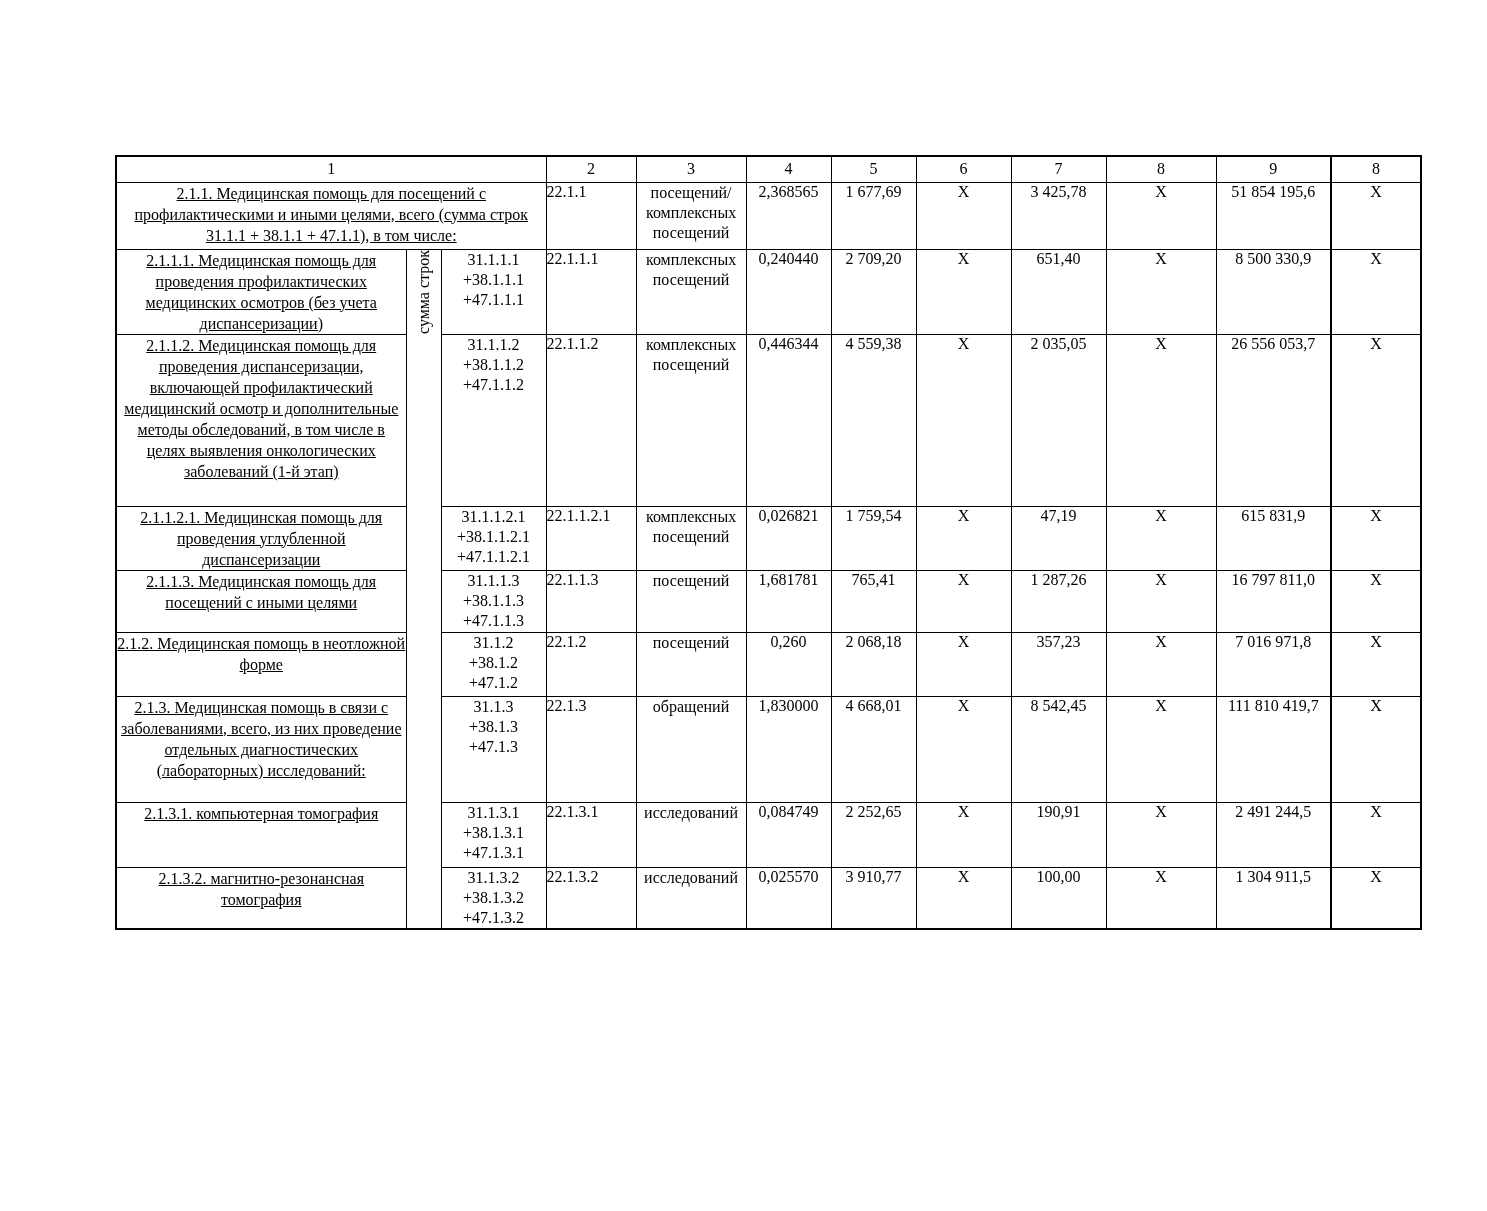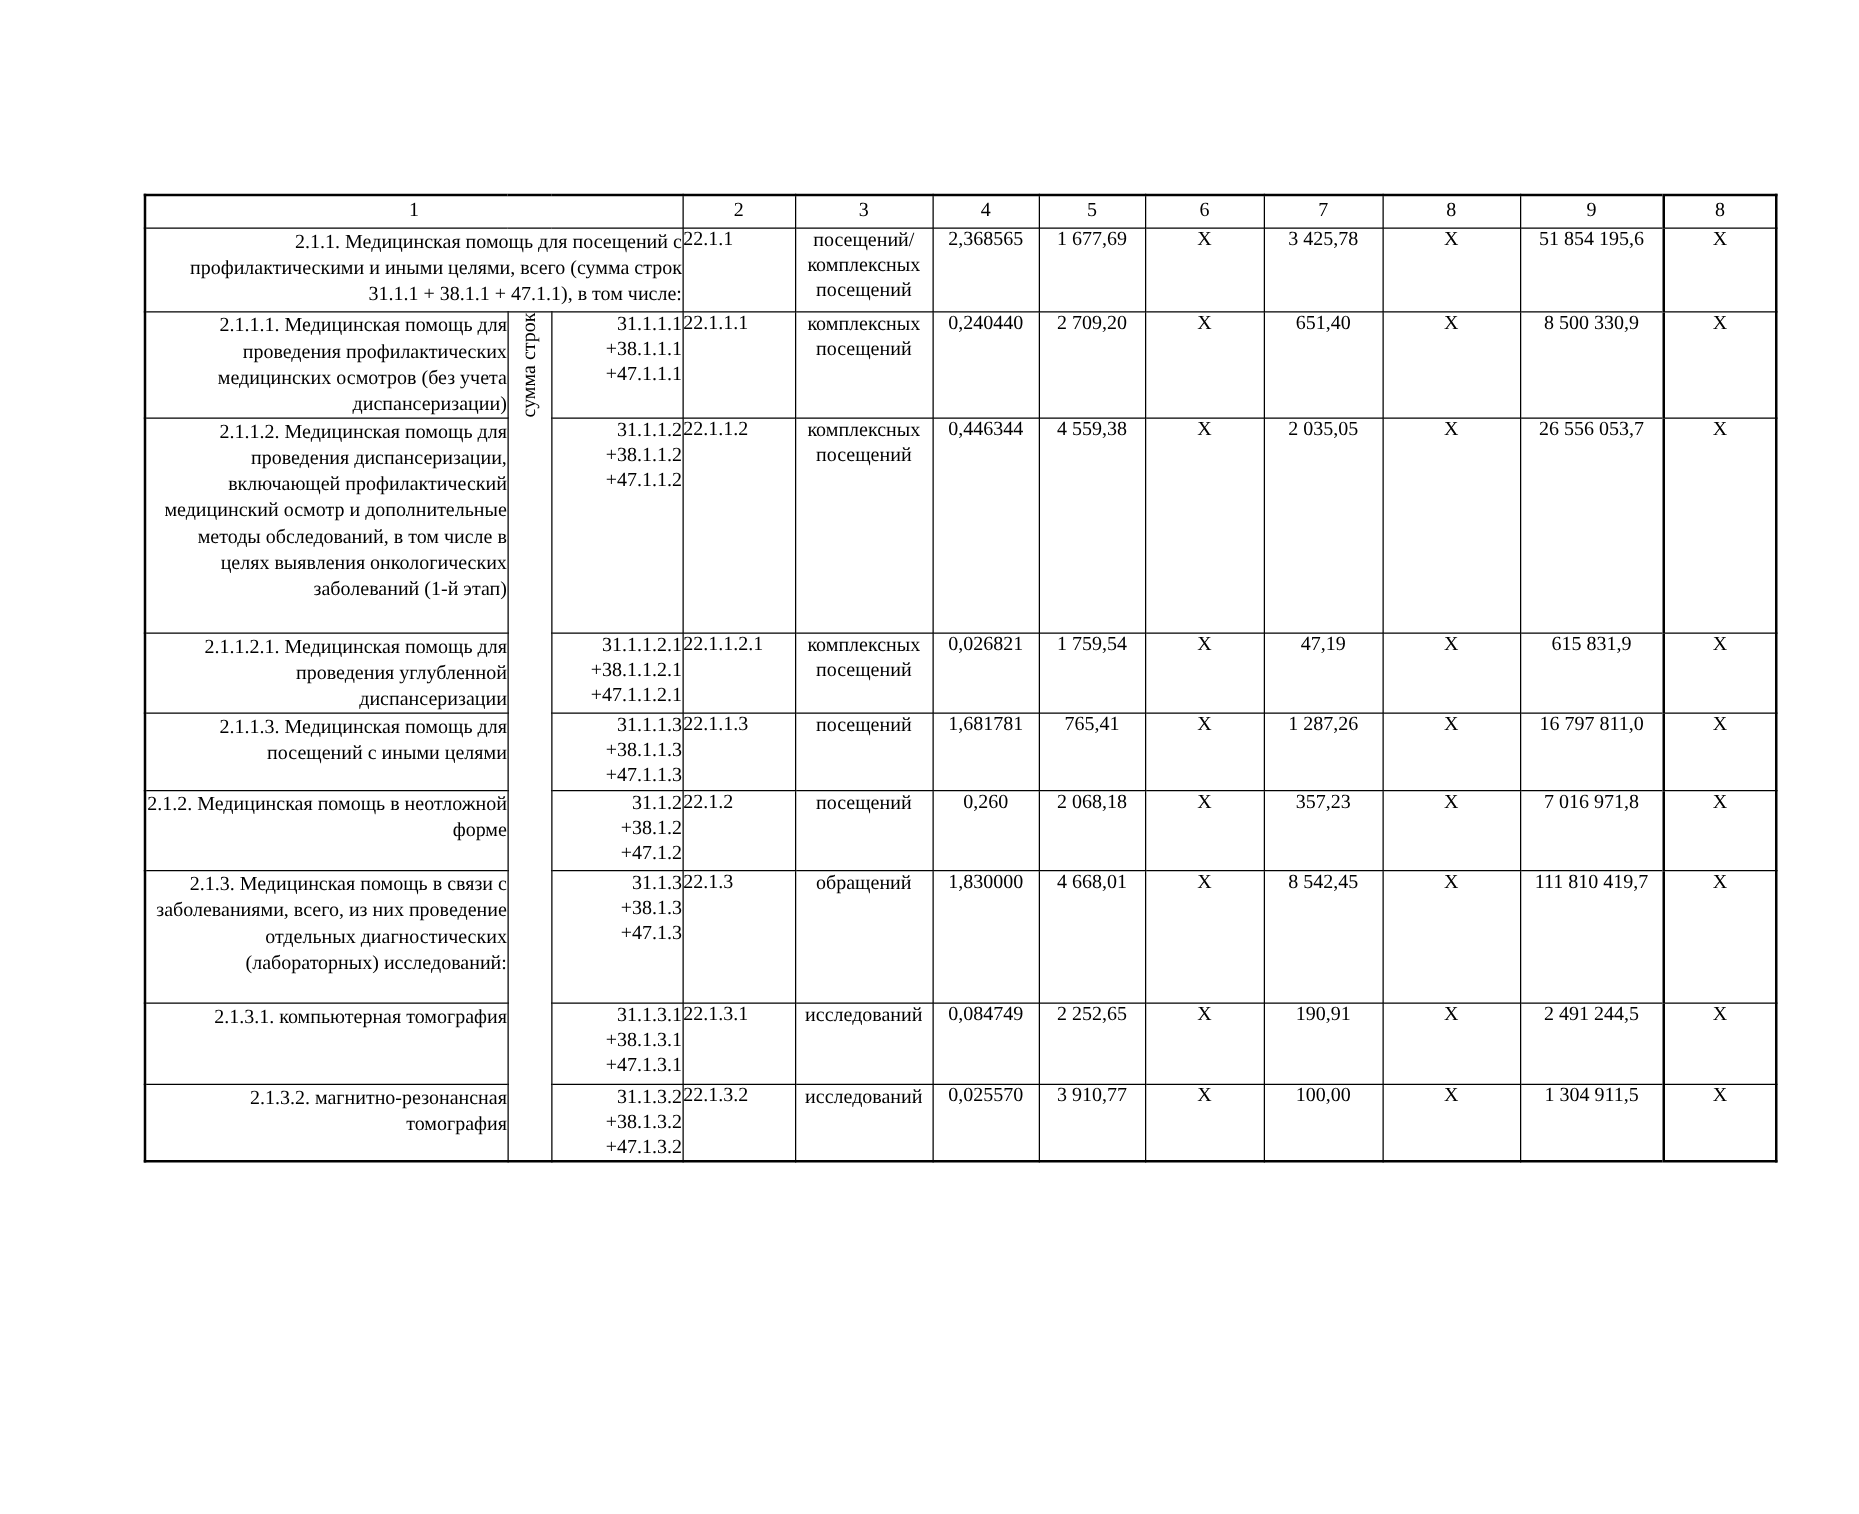--- a/index.html
+++ b/index.html
@@ -29,26 +29,27 @@
     font-weight: normal;
     padding: 0;
     overflow: hidden;
   }
   table.doc th {
     text-align: center;
     vertical-align: middle;
     line-height: 18px;
   }
   td.desc {
-    text-align: right;
+    text-align: center;
     padding: 1px 4px 1px 3px;
     line-height: 21px;
+    text-decoration: underline;
   }
   td.formula {
-    text-align: right;
+    text-align: center;
     padding: 1px 1px 1px 3px;
     line-height: 20px;
     white-space: pre-line;
   }
   td.center { padding-top: 1px; }
   td.unit {
     text-align: center;
     white-space: pre-line;
     line-height: 20px;
     padding-top: 1px;

